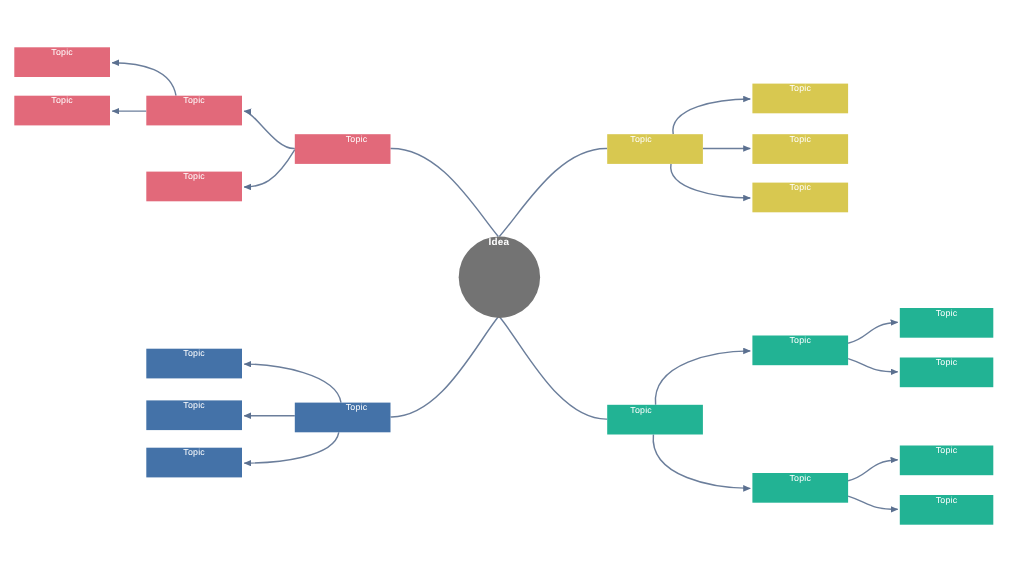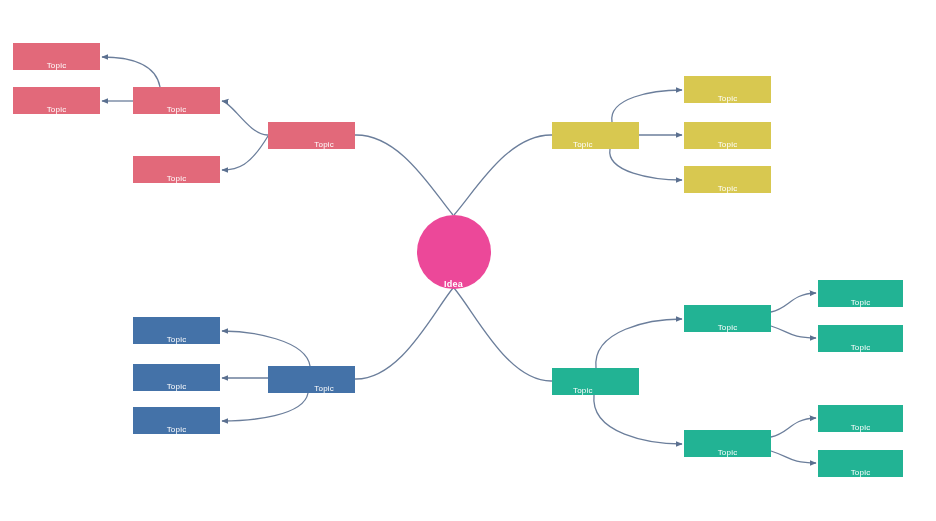--- a/index.html
+++ b/index.html
@@ -21,21 +21,21 @@
     position: absolute;
     left: 0;
     top: 0;
     width: 936px;
     height: 521px;
   }
   .node {
     position: absolute;
     box-sizing: border-box;
     display: flex;
-    align-items: flex-end;
+    align-items: flex-start;
     color: #ffffff;
     font-size: 8px;
     letter-spacing: 0.2px;
     white-space: nowrap;
   }
   .node.center-node {
     border-radius: 50%;
     justify-content: center;
     font-weight: bold;
     font-size: 9px;
@@ -73,21 +73,21 @@
         <path d="M 596 368 C 592 330 650 319 682 319" fill="none" stroke="#6B7E9B" stroke-width="1.3" marker-end="url(#arrowhead)"></path>
         <path d="M 594 395 C 590 434 650 444 682 444" fill="none" stroke="#6B7E9B" stroke-width="1.3" marker-end="url(#arrowhead)"></path>
         <path d="M 771 312 C 790 308 790 294 816 293" fill="none" stroke="#6B7E9B" stroke-width="1.3" marker-end="url(#arrowhead)"></path>
         <path d="M 771 326 C 790 332 790 338 816 338" fill="none" stroke="#6B7E9B" stroke-width="1.3" marker-end="url(#arrowhead)"></path>
         <path d="M 771 437 C 790 433 790 419 816 418" fill="none" stroke="#6B7E9B" stroke-width="1.3" marker-end="url(#arrowhead)"></path>
         <path d="M 771 451 C 790 457 790 463 816 463" fill="none" stroke="#6B7E9B" stroke-width="1.3" marker-end="url(#arrowhead)"></path>
       </g>
   </svg>
 
   <div id="node-layer">
-      <div class="node center-node" style="left: 416.5px; top: 214.5px; width: 74px; height: 74px; background: #ec4899;">
+      <div class="node center-node" style="left: 416.5px; top: 214.5px; width: 74px; height: 74px; background: #737373;">
         <span>Idea</span>
       </div>
       <div class="node align-right" style="left: 268px; top: 122px; width: 87px; height: 27px; background: rgb(226, 105, 122);">
         <span>Topic</span>
       </div>
       <div class="node align-center" style="left: 133px; top: 87px; width: 87px; height: 27px; background: rgb(226, 105, 122);">
         <span>Topic</span>
       </div>
       <div class="node align-center" style="left: 13px; top: 43px; width: 87px; height: 27px; background: rgb(226, 105, 122);">
         <span>Topic</span>

